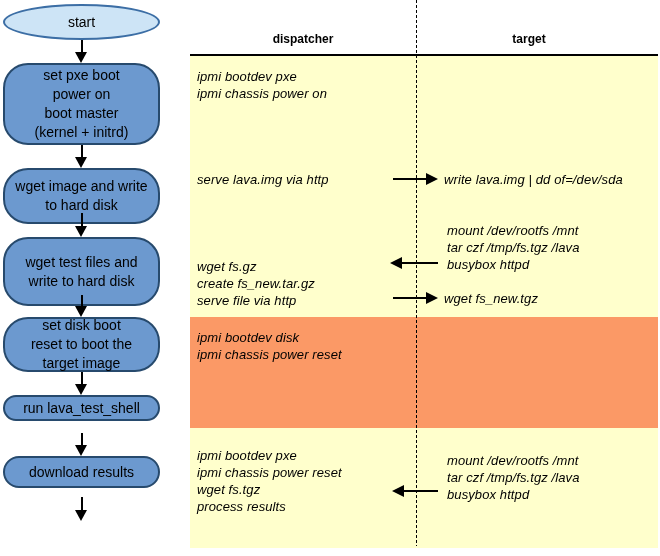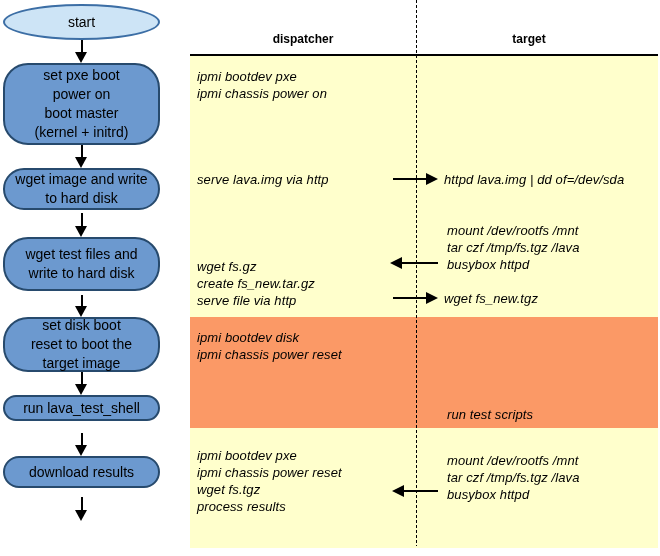--- a/index.html
+++ b/index.html
@@ -48,36 +48,35 @@
   <div class="headline"></div>
 
   <div class="colhead" style="left:190px;width:226px;">dispatcher</div>
   <div class="colhead" style="left:416px;width:226px;">target</div>
 
   <div class="seqtext" style="left:197px;top:68px;">ipmi bootdev pxe
 ipmi chassis power on</div>
 
   <div class="seqtext" style="left:197px;top:171px;">serve lava.img via http</div>
   <div class="harrow right" style="left:393px;width:45px;top:173px;"></div>
-  <div class="seqtext" style="left:444px;top:171px;">httpd lava.img | dd of=/dev/sda</div>
+  <div class="seqtext" style="left:444px;top:171px;">write lava.img | dd of=/dev/sda</div>
 
   <div class="seqtext" style="left:447px;top:222px;">mount /dev/rootfs /mnt
 tar czf /tmp/fs.tgz /lava
 busybox httpd</div>
   <div class="harrow left" style="left:390px;width:48px;top:257px;"></div>
 
   <div class="seqtext" style="left:197px;top:258px;">wget fs.gz
 create fs_new.tar.gz
 serve file via http</div>
   <div class="harrow right" style="left:393px;width:45px;top:292px;"></div>
   <div class="seqtext" style="left:444px;top:290px;">wget fs_new.tgz</div>
 
   <div class="seqtext" style="left:197px;top:329px;">ipmi bootdev disk
 ipmi chassis power reset</div>
-  <div class="seqtext" style="left:447px;top:406px;">run test scripts</div>
 
   <div class="seqtext" style="left:197px;top:447px;">ipmi bootdev pxe
 ipmi chassis power reset
 wget fs.tgz
 process results</div>
   <div class="seqtext" style="left:447px;top:452px;">mount /dev/rootfs /mnt
 tar czf /tmp/fs.tgz /lava
 busybox httpd</div>
   <div class="harrow left" style="left:392px;width:46px;top:485px;"></div>
 
@@ -87,27 +86,27 @@
   <div class="varrow" style="top:40px;height:23px;"></div>
 
   <div class="node step" style="top:63px;height:82px;">
     <span>set pxe boot
 power on
 boot master
 (kernel + initrd)</span>
   </div>
   <div class="varrow" style="top:145px;height:23px;"></div>
 
-  <div class="node step" style="top:168px;height:42px;">
+  <div class="node step" style="top:168px;height:56px;">
     <span>wget image and write
 to hard disk</span>
   </div>
   <div class="varrow" style="top:213px;height:24px;"></div>
 
-  <div class="node step" style="top:237px;height:54px;">
+  <div class="node step" style="top:237px;height:69px;">
     <span>wget test files and
 write to hard disk</span>
   </div>
   <div class="varrow" style="top:295px;height:22px;"></div>
 
   <div class="node step" style="top:317px;height:55px;">
     <span>set disk boot
 reset to boot the
 target image</span>
   </div>

